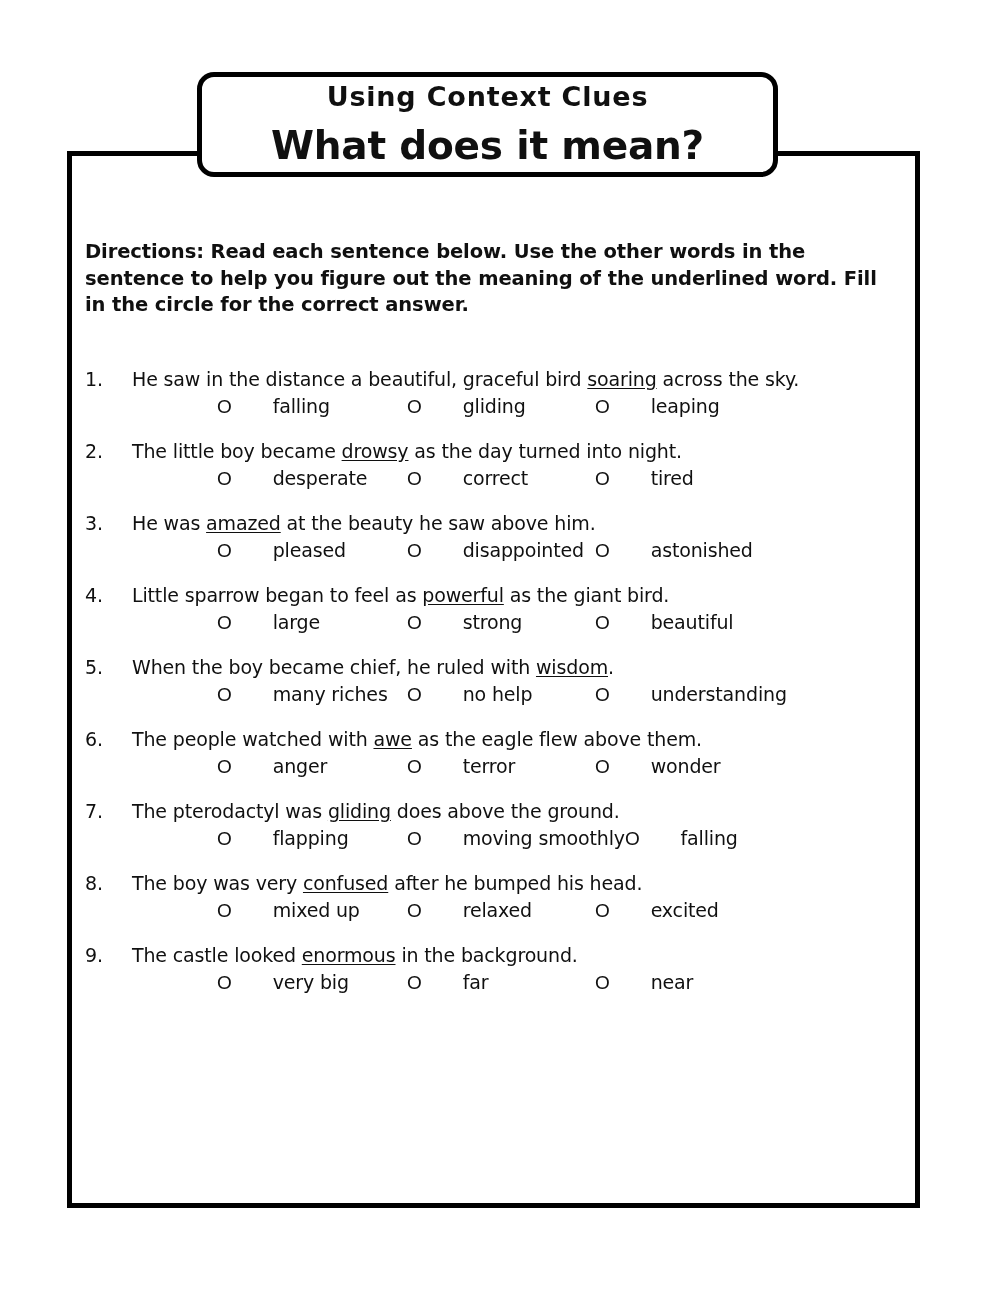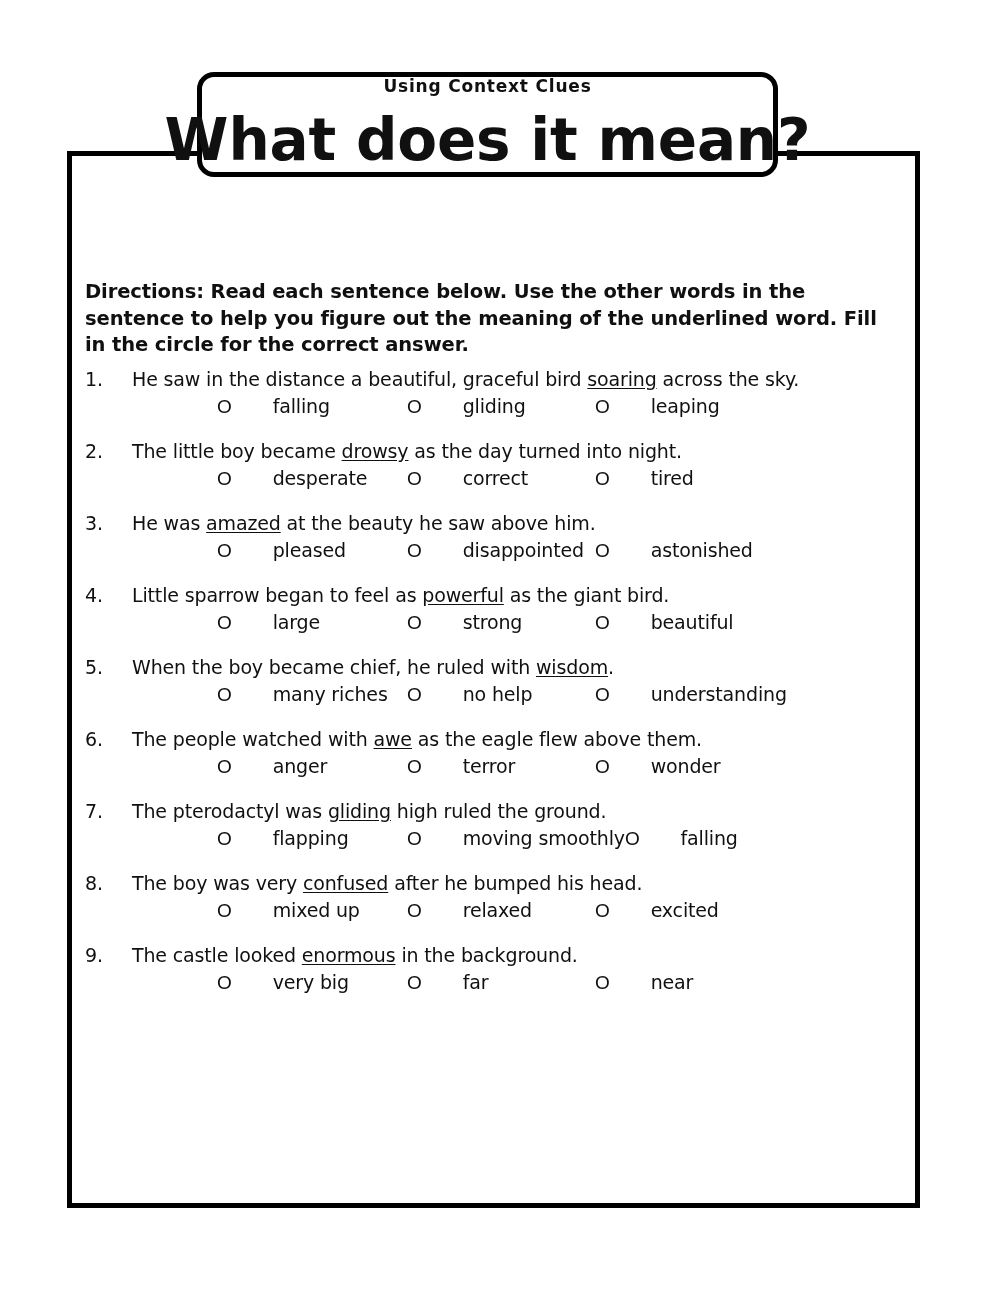--- a/index.html
+++ b/index.html
@@ -50,29 +50,29 @@
     border-radius: 17px;
     background: #ffffff;
     z-index: 5;
     display: flex;
     flex-direction: column;
     align-items: center;
     justify-content: center;
     padding-bottom: 2px;
   }
   .title-sub {
-    font-size: 17px;
+    font-size: 27px;
     font-weight: bold;
     letter-spacing: 0.8px;
     line-height: 1;
     margin-bottom: 16px;
     white-space: nowrap;
   }
   .title-main {
-    font-size: 58px;
+    font-size: 39px;
     font-weight: bold;
     letter-spacing: -0.2px;
     line-height: 1;
     white-space: nowrap;
   }
 
   
   .content {
     position: absolute;
     left: 67px;
@@ -84,21 +84,20 @@
 
   .directions {
     position: absolute;
     left: 18px;
     top: 88px;
     width: 800px;
     font-size: 19.5px;
     font-weight: bold;
     line-height: 26.5px;
     letter-spacing: -0.1px;
-    margin-top: 40px;
   }
 
   .questions {
     position: absolute;
     left: 0px;
     top: 215px;
     width: 853px;
   }
 
   .question {
@@ -288,21 +287,21 @@
             </div>
             <div class="opt opt-3">
               <span class="bubble">O</span>
               <span class="opt-label">wonder</span>
             </div>
           </div>
         </div>
         <div class="question">
           <div class="q-head">
             <div class="q-num">7.</div>
-            <div class="q-text"><span>The pterodactyl was </span><u>gliding</u><span> high ruled the ground.</span></div>
+            <div class="q-text"><span>The pterodactyl was </span><u>gliding</u><span> does above the ground.</span></div>
           </div>
           <div class="q-options">
             <div class="opt opt-1">
               <span class="bubble">O</span>
               <span class="opt-label">flapping</span>
             </div>
             <div class="opt opt-2">
               <span class="bubble">O</span>
               <span class="opt-label">moving smoothly</span>
             </div>

